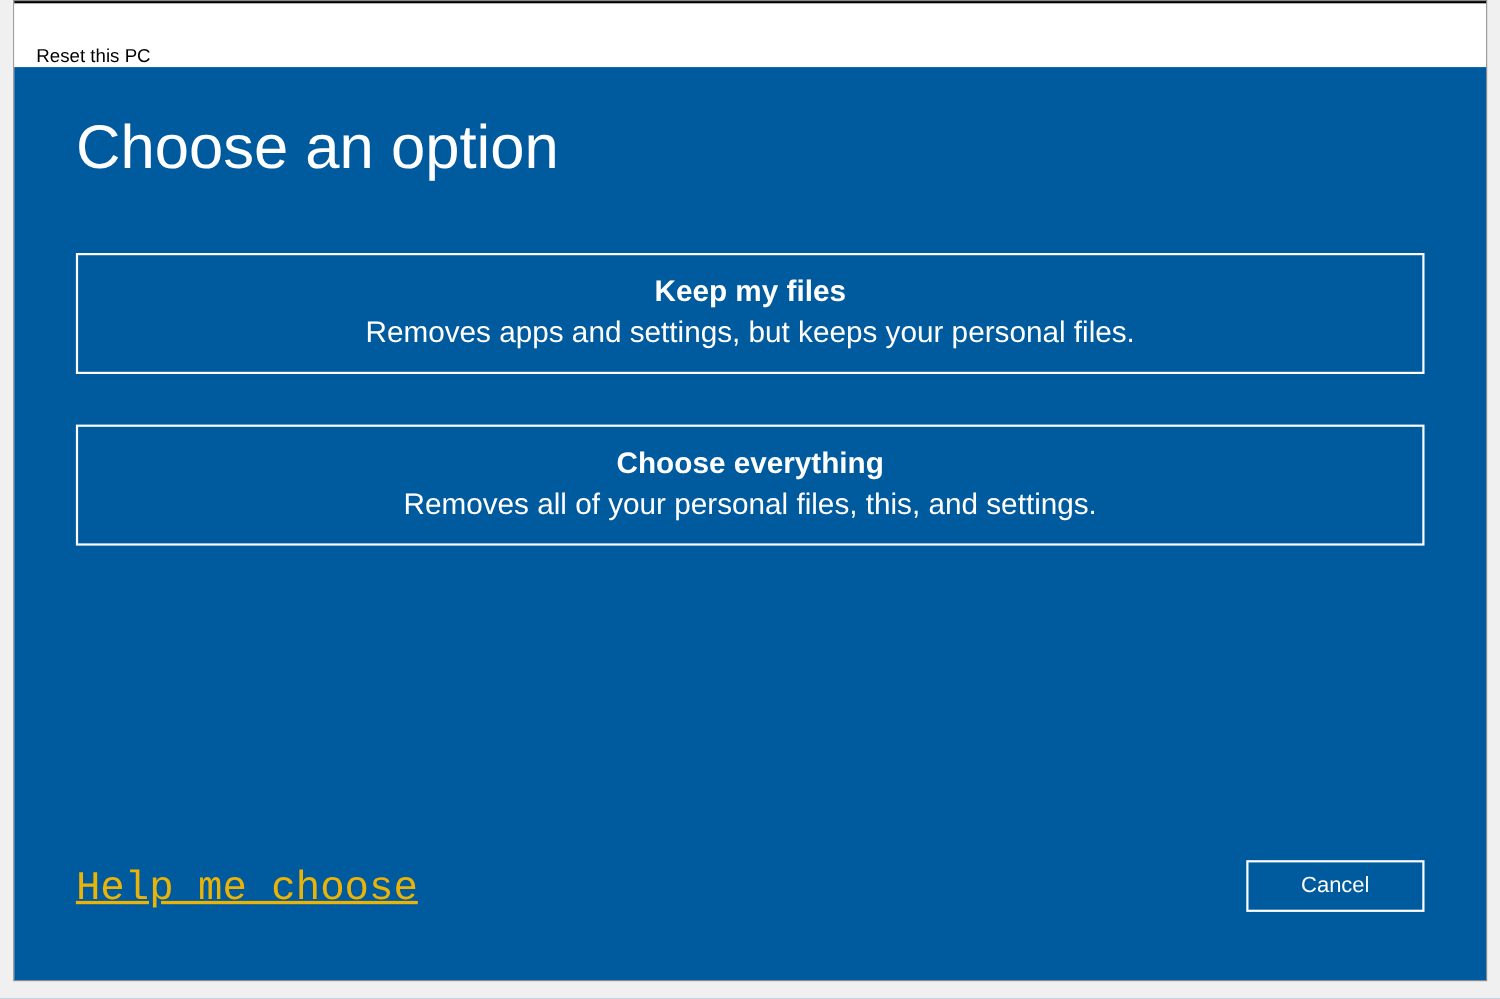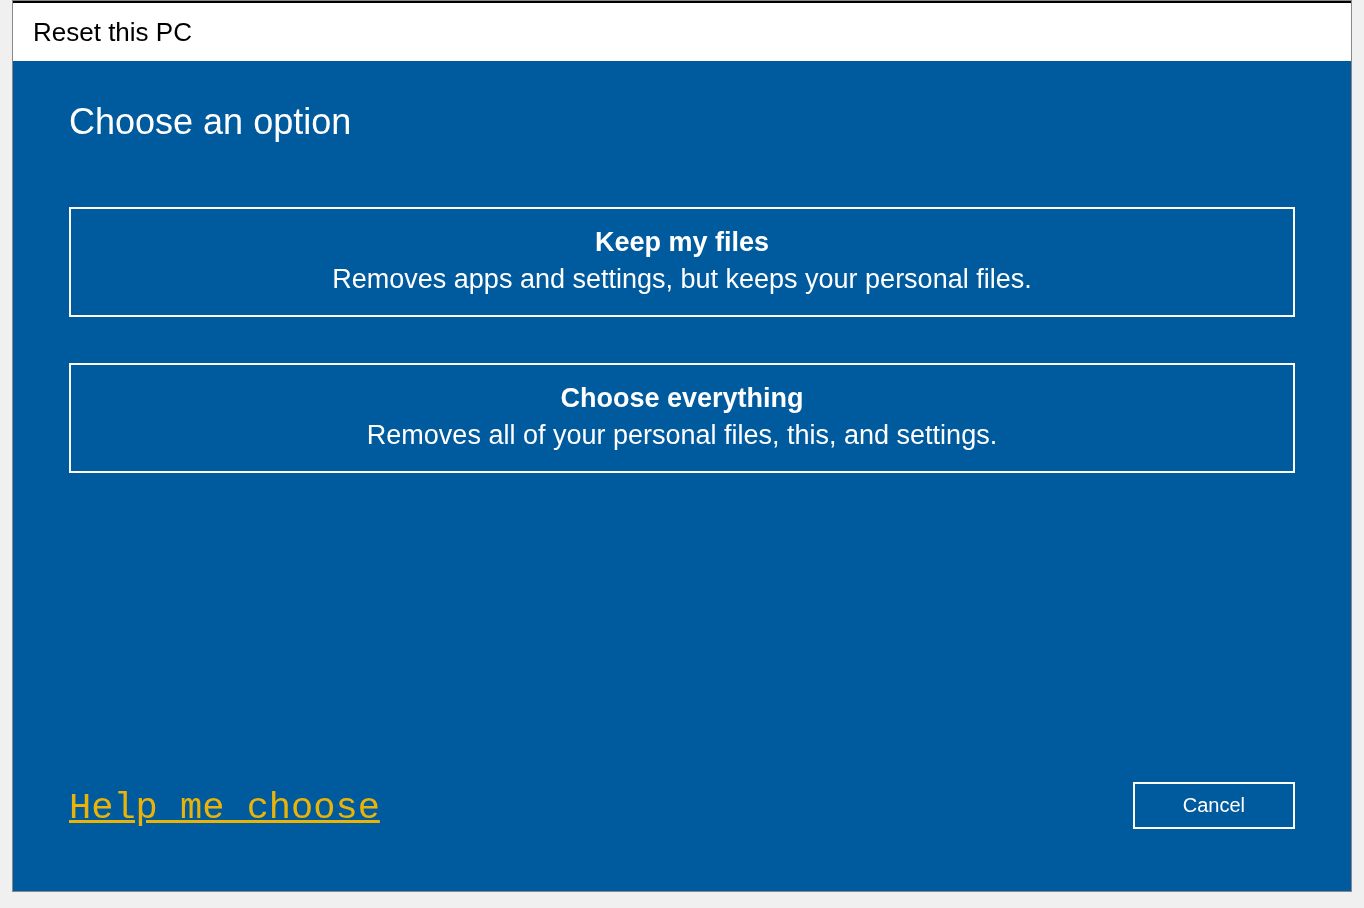--- a/index.html
+++ b/index.html
@@ -20,39 +20,39 @@
       margin: 0 auto;
       background: #ffffff;
       border: 1px solid #888;
       display: flex;
       flex-direction: column;
     }
     .titlebar {
       height: 60px;
       background: #ffffff;
       display: flex;
-      align-items: center;
+      align-items: flex-end;
       padding-left: 20px;
-      font-size: 26px;
+      font-size: 17px;
       color: #000;
       font-weight: 400;
       border-top: 2px solid #000;
       position: relative;
     }
     .content {
       flex: 1;
       background: #005a9e;
       color: #ffffff;
       padding: 40px 56px 30px 56px;
       display: flex;
       flex-direction: column;
       position: relative;
     }
     .heading {
-      font-size: 36px;
+      font-size: 56px;
       font-weight: 350;
       margin-bottom: 64px;
       letter-spacing: 0px;
     }
     .option-btn {
       border: 2px solid #ffffff;
       background: transparent;
       color: #ffffff;
       text-align: center;
       padding: 18px 22px 20px 22px;

